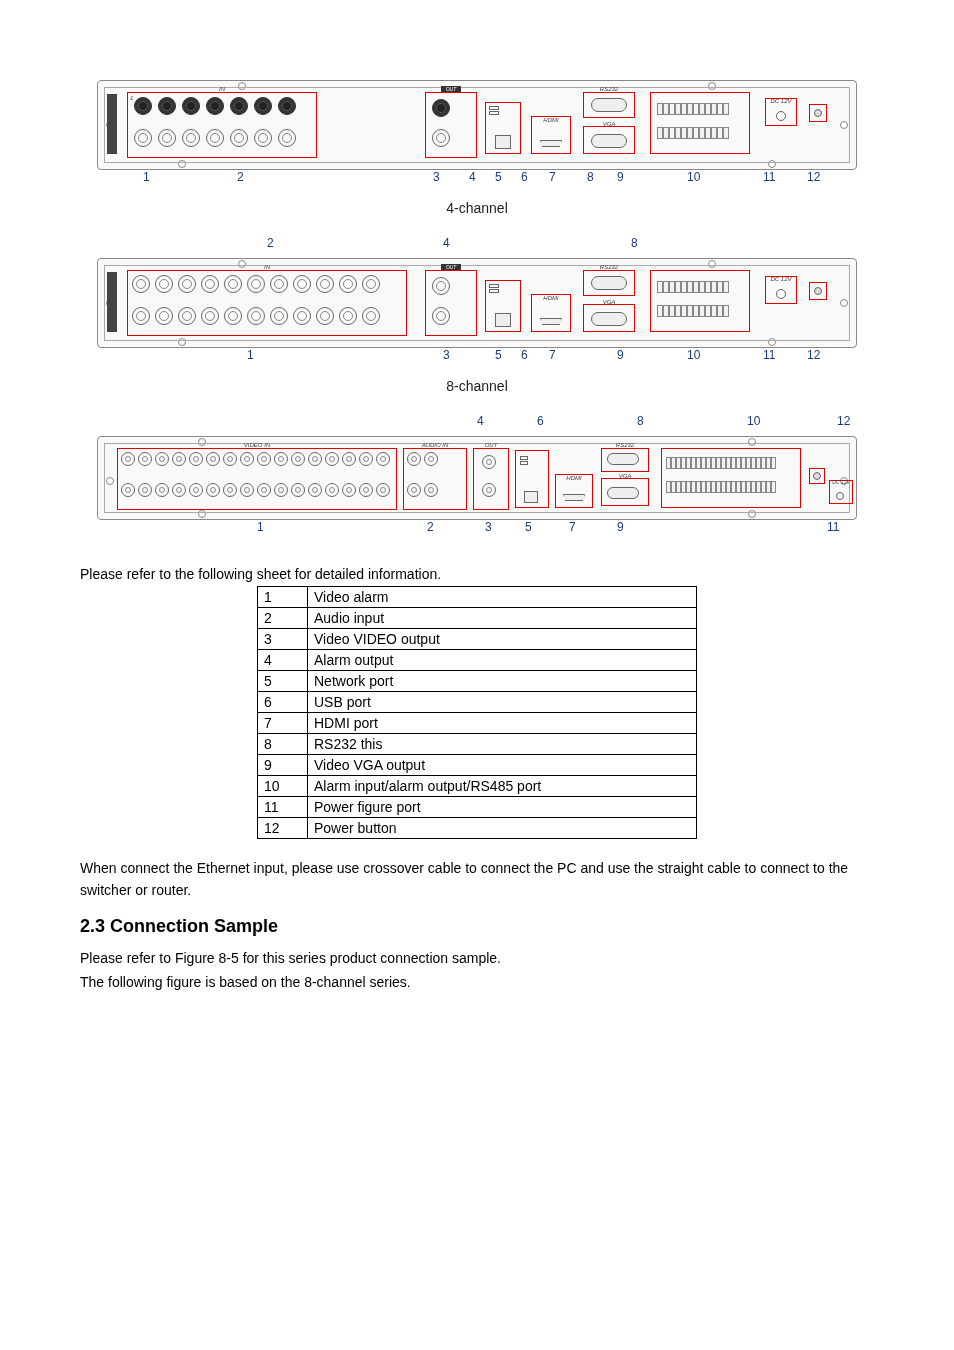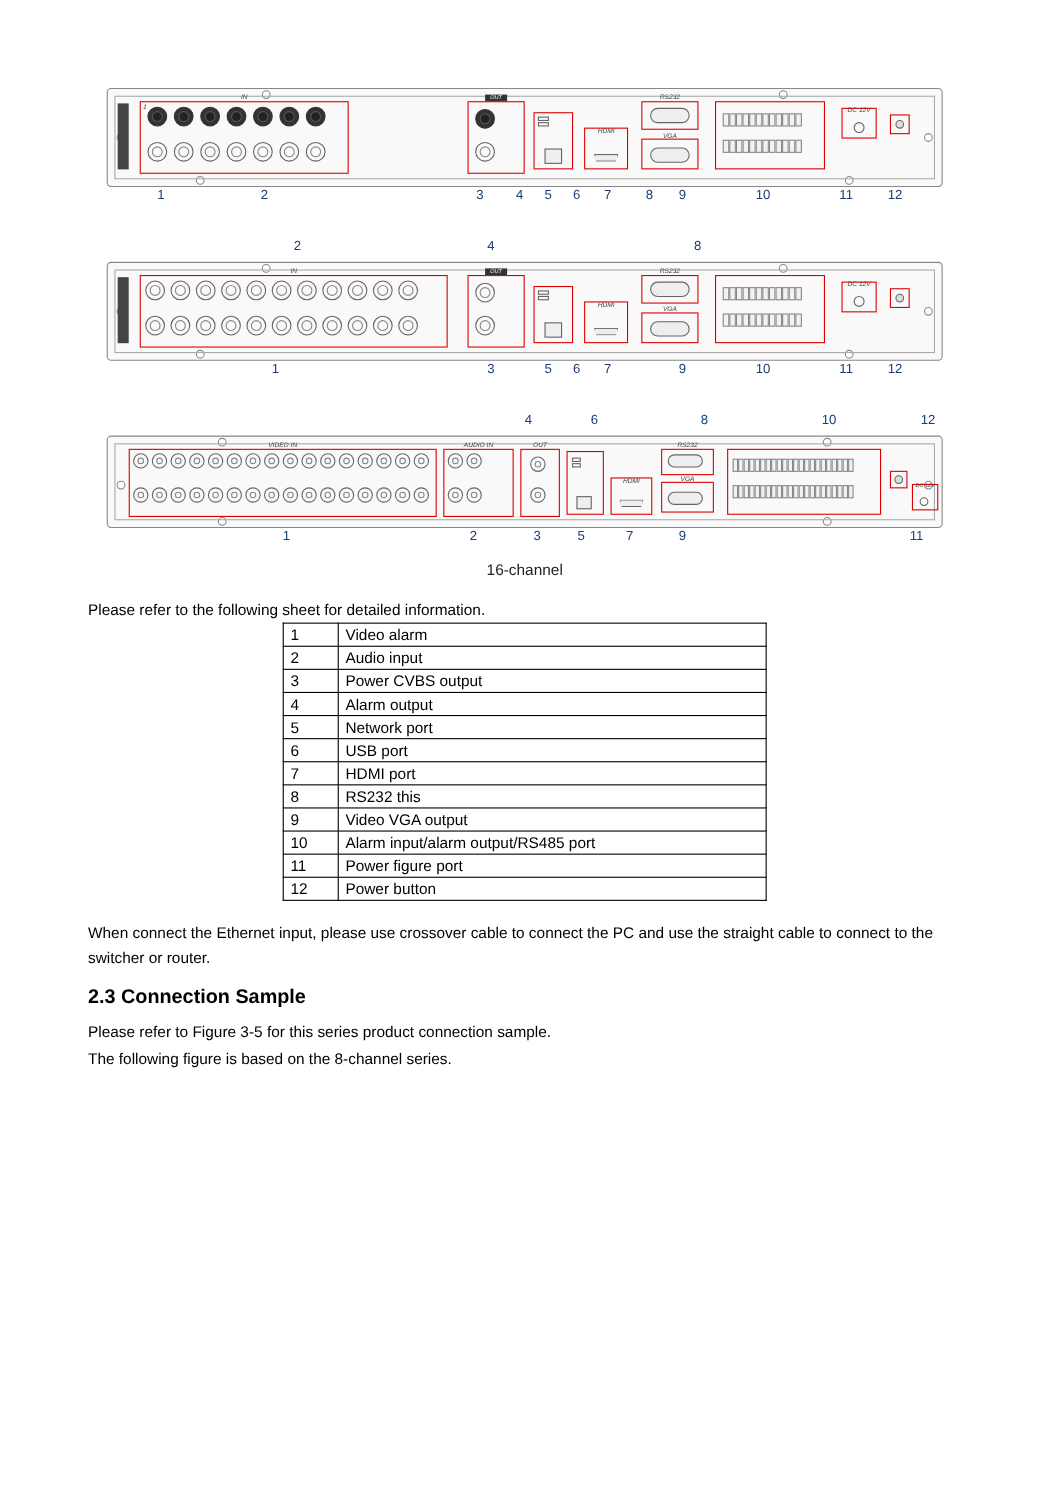--- a/index.html
+++ b/index.html
@@ -195,20 +195,21 @@
     <span class="callout-num" style="left:372px;">4</span>
     <span class="callout-num" style="left:398px;">5</span>
     <span class="callout-num" style="left:424px;">6</span>
     <span class="callout-num" style="left:452px;">7</span>
     <span class="callout-num" style="left:490px;">8</span>
     <span class="callout-num" style="left:520px;">9</span>
     <span class="callout-num" style="left:590px;">10</span>
     <span class="callout-num" style="left:666px;">11</span>
     <span class="callout-num" style="left:710px;">12</span>
   </div>
+  <div class="leader-label">4-channel</div>
 </div>
 
 <div class="diagram-container">
 
   <div class="callouts-top">
     <span class="callout-num" style="left:170px;top:0;">2</span>
     <span class="callout-num" style="left:346px;top:0;">4</span>
     <span class="callout-num" style="left:534px;top:0;">8</span>
   </div>
   <div class="panel">
@@ -318,20 +319,21 @@
     <span class="callout-num" style="left:150px;">1</span>
     <span class="callout-num" style="left:346px;">3</span>
     <span class="callout-num" style="left:398px;">5</span>
     <span class="callout-num" style="left:424px;">6</span>
     <span class="callout-num" style="left:452px;">7</span>
     <span class="callout-num" style="left:520px;">9</span>
     <span class="callout-num" style="left:590px;">10</span>
     <span class="callout-num" style="left:666px;">11</span>
     <span class="callout-num" style="left:710px;">12</span>
   </div>
+  <div class="leader-label">8-channel</div>
 </div>
 
 <div class="diagram-container">
   <div class="callouts-top">
     <span class="callout-num" style="left:380px;">4</span>
     <span class="callout-num" style="left:440px;">6</span>
     <span class="callout-num" style="left:540px;">8</span>
     <span class="callout-num" style="left:650px;">10</span>
     <span class="callout-num" style="left:740px;">12</span>
   </div>
@@ -488,38 +490,37 @@
   </div>
   <div class="callouts">
     <span class="callout-num" style="left:160px;">1</span>
     <span class="callout-num" style="left:330px;">2</span>
     <span class="callout-num" style="left:388px;">3</span>
     <span class="callout-num" style="left:428px;">5</span>
     <span class="callout-num" style="left:472px;">7</span>
     <span class="callout-num" style="left:520px;">9</span>
     <span class="callout-num" style="left:730px;">11</span>
   </div>
-  <div class="leader-label">16-channel</div>
 </div>
 
 <div class="refer-line">Please refer to the following sheet for detailed information.</div>
 
 <table class="spec">
   <tbody>
     <tr>
         <td class="num">1</td>
         <td>Video alarm</td>
       </tr>
     <tr>
         <td class="num">2</td>
         <td>Audio input</td>
       </tr>
     <tr>
         <td class="num">3</td>
-        <td>Power CVBS output</td>
+        <td>Video VIDEO output</td>
       </tr>
     <tr>
         <td class="num">4</td>
         <td>Alarm output</td>
       </tr>
     <tr>
         <td class="num">5</td>
         <td>Network port</td>
       </tr>
     <tr>
@@ -550,14 +551,14 @@
         <td class="num">12</td>
         <td>Power button</td>
       </tr>
   </tbody>
 </table>
 
 <p class="body-text">When connect the Ethernet input, please use crossover cable to connect the PC and use the straight cable to connect to the switcher or router.</p>
 
 <h2 class="section">2.3  Connection Sample</h2>
 
-<p class="body-text" style="margin:2px 0;">Please refer to Figure 3-5 for this series product connection sample.</p>
+<p class="body-text" style="margin:2px 0;">Please refer to Figure 8-5 for this series product connection sample.</p>
 <p class="body-text" style="margin:2px 0;">The following figure is based on the 8-channel series.</p>
 
 </body></html>

